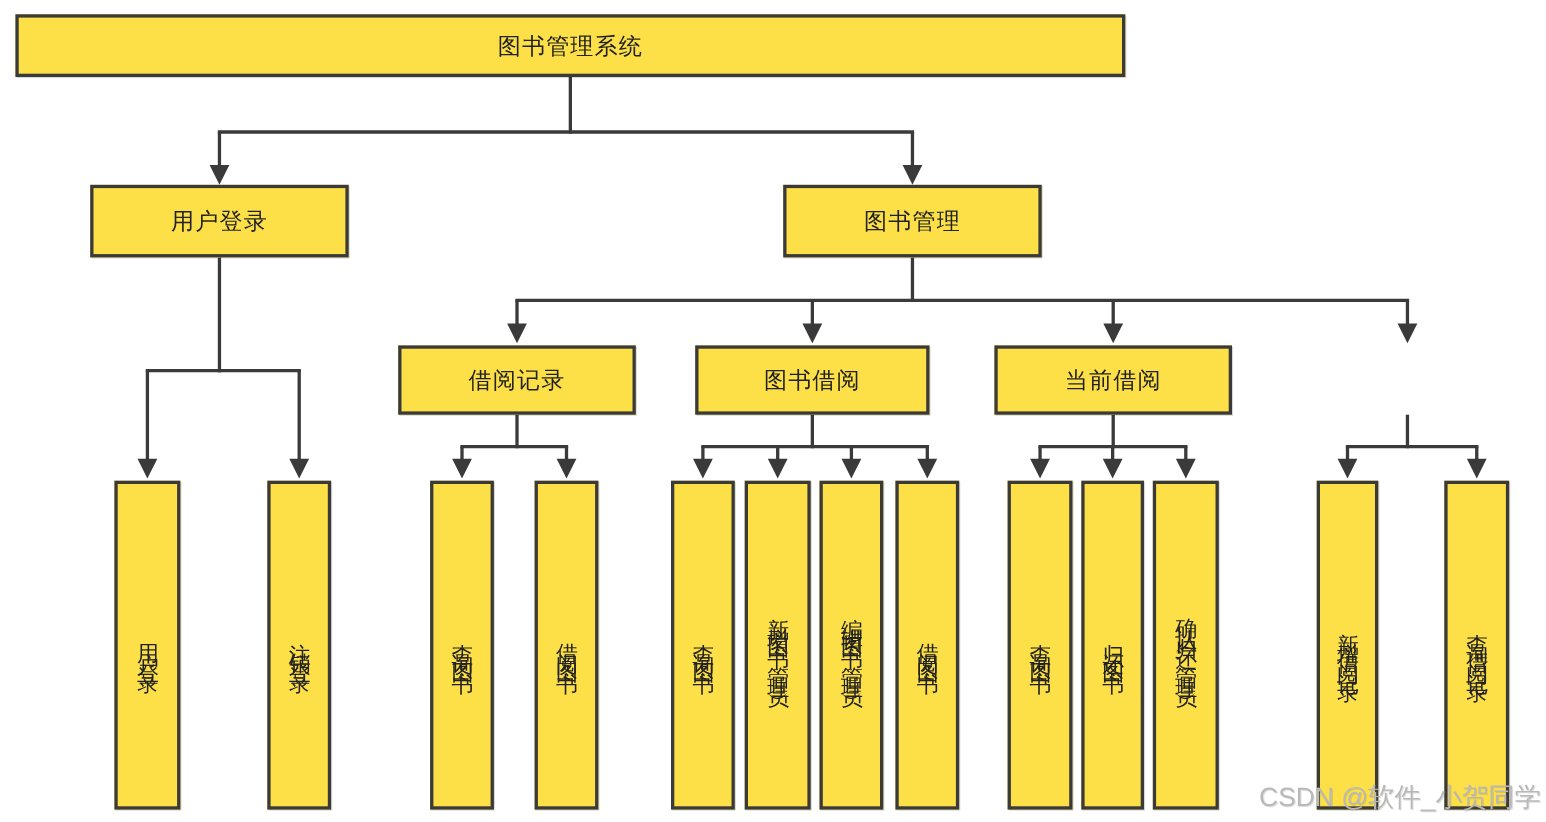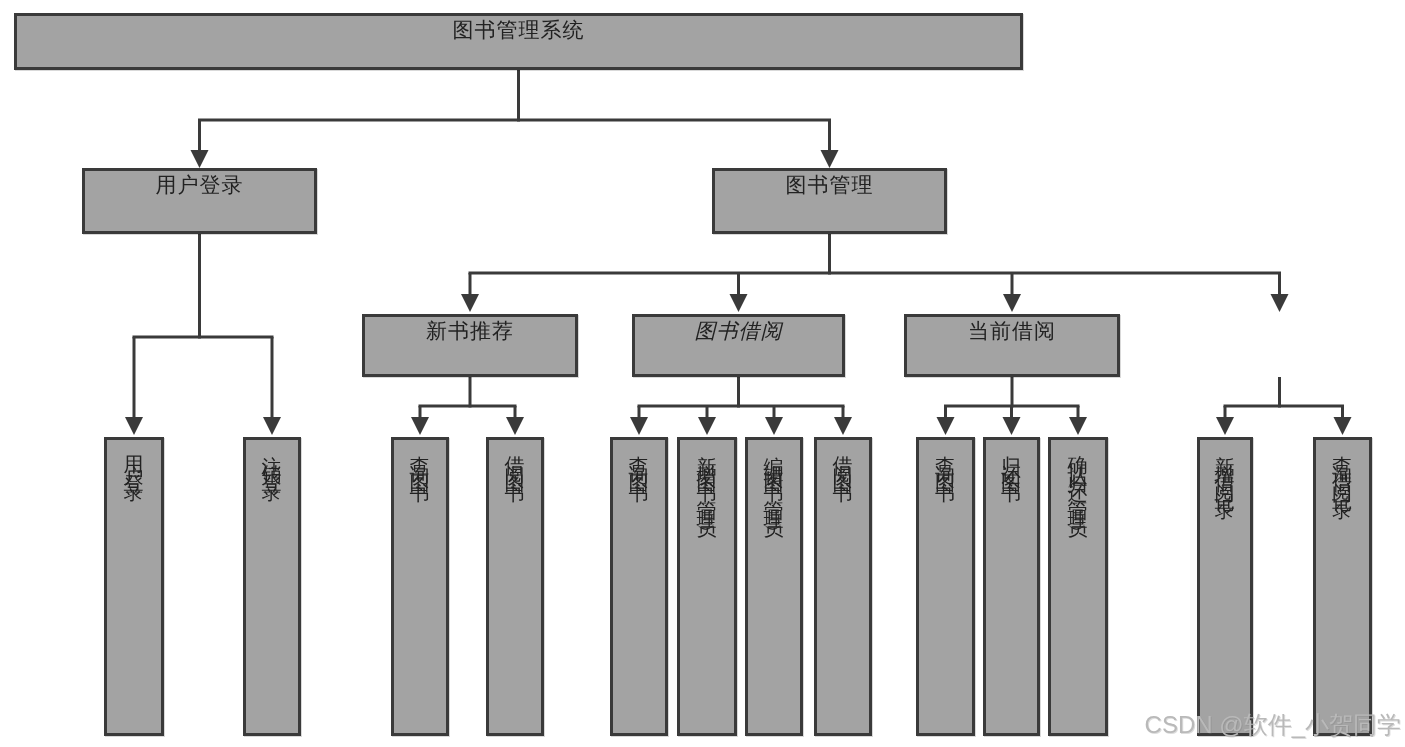--- a/index.html
+++ b/index.html
@@ -8,41 +8,41 @@
     width:1405px;height:747px;
     background:#ffffff;
     font-family:"Liberation Sans","DejaVu Sans",sans-serif;
     overflow:hidden;
   }
   .wires{position:absolute;left:0;top:0;width:1405px;height:747px;}
   .node{
     position:absolute;
     box-sizing:border-box;
     border:3px solid #3a3a3a;
-    background:#a3a3a3;
-    display:flex;justify-content:center;
+    background:#fde047;
+    display:flex;align-items:center;justify-content:center;
     color:#222222;
     box-shadow:1px 1px 0 rgba(0,0,0,0.15);
   }
   .hbox{font-size:21px;letter-spacing:1px;}
   .vbox .vtext{
     writing-mode:vertical-rl;
     text-orientation:mixed;
     font-size:20px;
     letter-spacing:9px;
     line-height:1;
     white-space:nowrap;
     color:#222222;
   }
   
   .n-root{left:14px;top:13px;width:1009px;height:57px;}
   .n-user-login{left:82px;top:168px;width:235px;height:66px;}
   .n-book-mgmt{left:712px;top:168px;width:235px;height:66px;font-family:Liberation Mono, monospace;}
   .n-new-book-rec{left:362px;top:314px;width:216px;height:63px;}
-  .n-book-borrow{left:632px;top:314px;width:213px;height:63px;font-style:italic;}
+  .n-book-borrow{left:632px;top:314px;width:213px;height:63px;}
   .n-current-borrow{left:904px;top:314px;width:216px;height:63px;}
   .n-borrow-record{left:1172px;top:314px;width:215px;height:63px;}
   
   .vbox{top:437px;height:299px;}
   .n-g1a{left:104px;width:60px;}
   .n-g1b{left:243px;width:58px;}
   .n-g2a{left:391px;width:58px;}
   .n-g2b{left:486px;width:58px;}
   .n-g3a{left:610px;width:58px;}
   .n-g3b{left:677px;width:60px;}
@@ -136,21 +136,21 @@
   </div>
 
   <div class="node hbox n-user-login">
     <span>用户登录</span>
   </div>
   <div class="node hbox n-book-mgmt">
     <span>图书管理</span>
   </div>
 
   <div class="node hbox n-new-book-rec">
-    <span>新书推荐</span>
+    <span>借阅记录</span>
   </div>
   <div class="node hbox n-book-borrow">
     <span>图书借阅</span>
   </div>
   <div class="node hbox n-current-borrow">
     <span>当前借阅</span>
   </div>
 
   <div class="node vbox n-g1a">
     <span class="vtext">用户登录</span>

